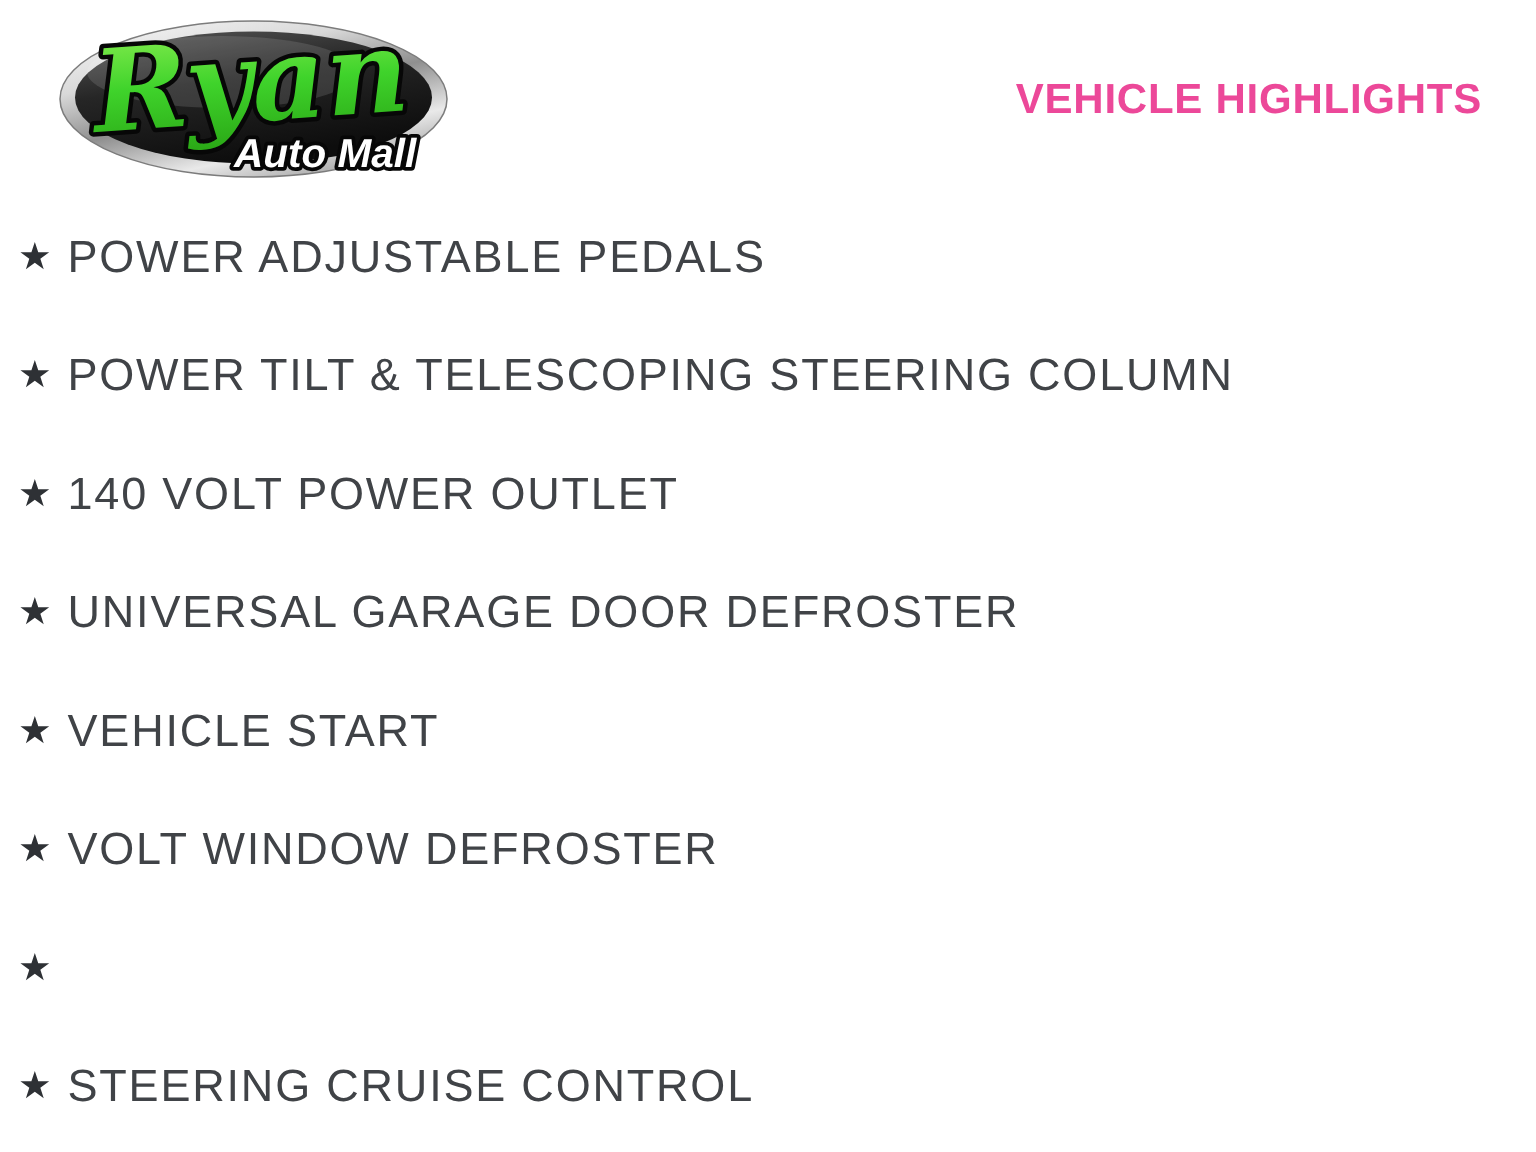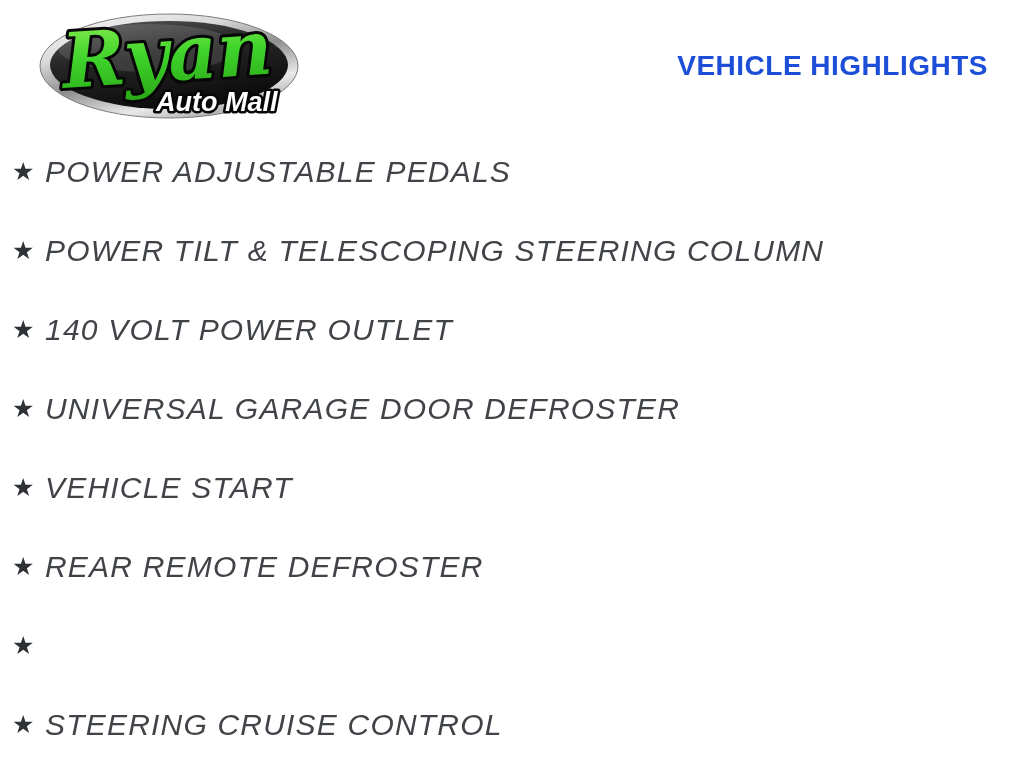--- a/index.html
+++ b/index.html
@@ -30,21 +30,21 @@
     font-weight: bold;
   }
 
   
   .page-title {
     position: absolute;
     top: 49px; right: 36px;
     font-size: 28px;
     line-height: 34px;
     font-weight: bold;
-    color: #1d4ed8;
+    color: #ec4899;
     letter-spacing: 0.5px;
     white-space: nowrap;
   }
 
   
   .highlights {
     position: absolute;
     left: 12px; top: 132px;
     width: 1000px;
     list-style: none;
@@ -60,21 +60,20 @@
     width: 33px;
     font-size: 25px;
     color: #2e3135;
     line-height: 1;
     flex: 0 0 33px;
   }
   .hl-label {
     font-size: 30px;
     color: #404347;
     letter-spacing: 1.2px;
-    font-style: italic;
   }
 </style>
 </head>
 <body>
 
 <div class="page">
 
   <div class="logo">
     <svg viewBox="0 0 262 108">
       <defs>
@@ -122,21 +121,21 @@
     <li class="hl">
       <span class="star">★</span>
       <span class="hl-label">UNIVERSAL GARAGE DOOR DEFROSTER</span>
     </li>
     <li class="hl">
       <span class="star">★</span>
       <span class="hl-label">VEHICLE START</span>
     </li>
     <li class="hl">
       <span class="star">★</span>
-      <span class="hl-label">REAR REMOTE DEFROSTER</span>
+      <span class="hl-label">VOLT WINDOW DEFROSTER</span>
     </li>
     <li class="hl">
       <span class="star">★</span>
     </li>
     <li class="hl">
       <span class="star">★</span>
       <span class="hl-label">STEERING CRUISE CONTROL</span>
     </li>
   </ul>
 

